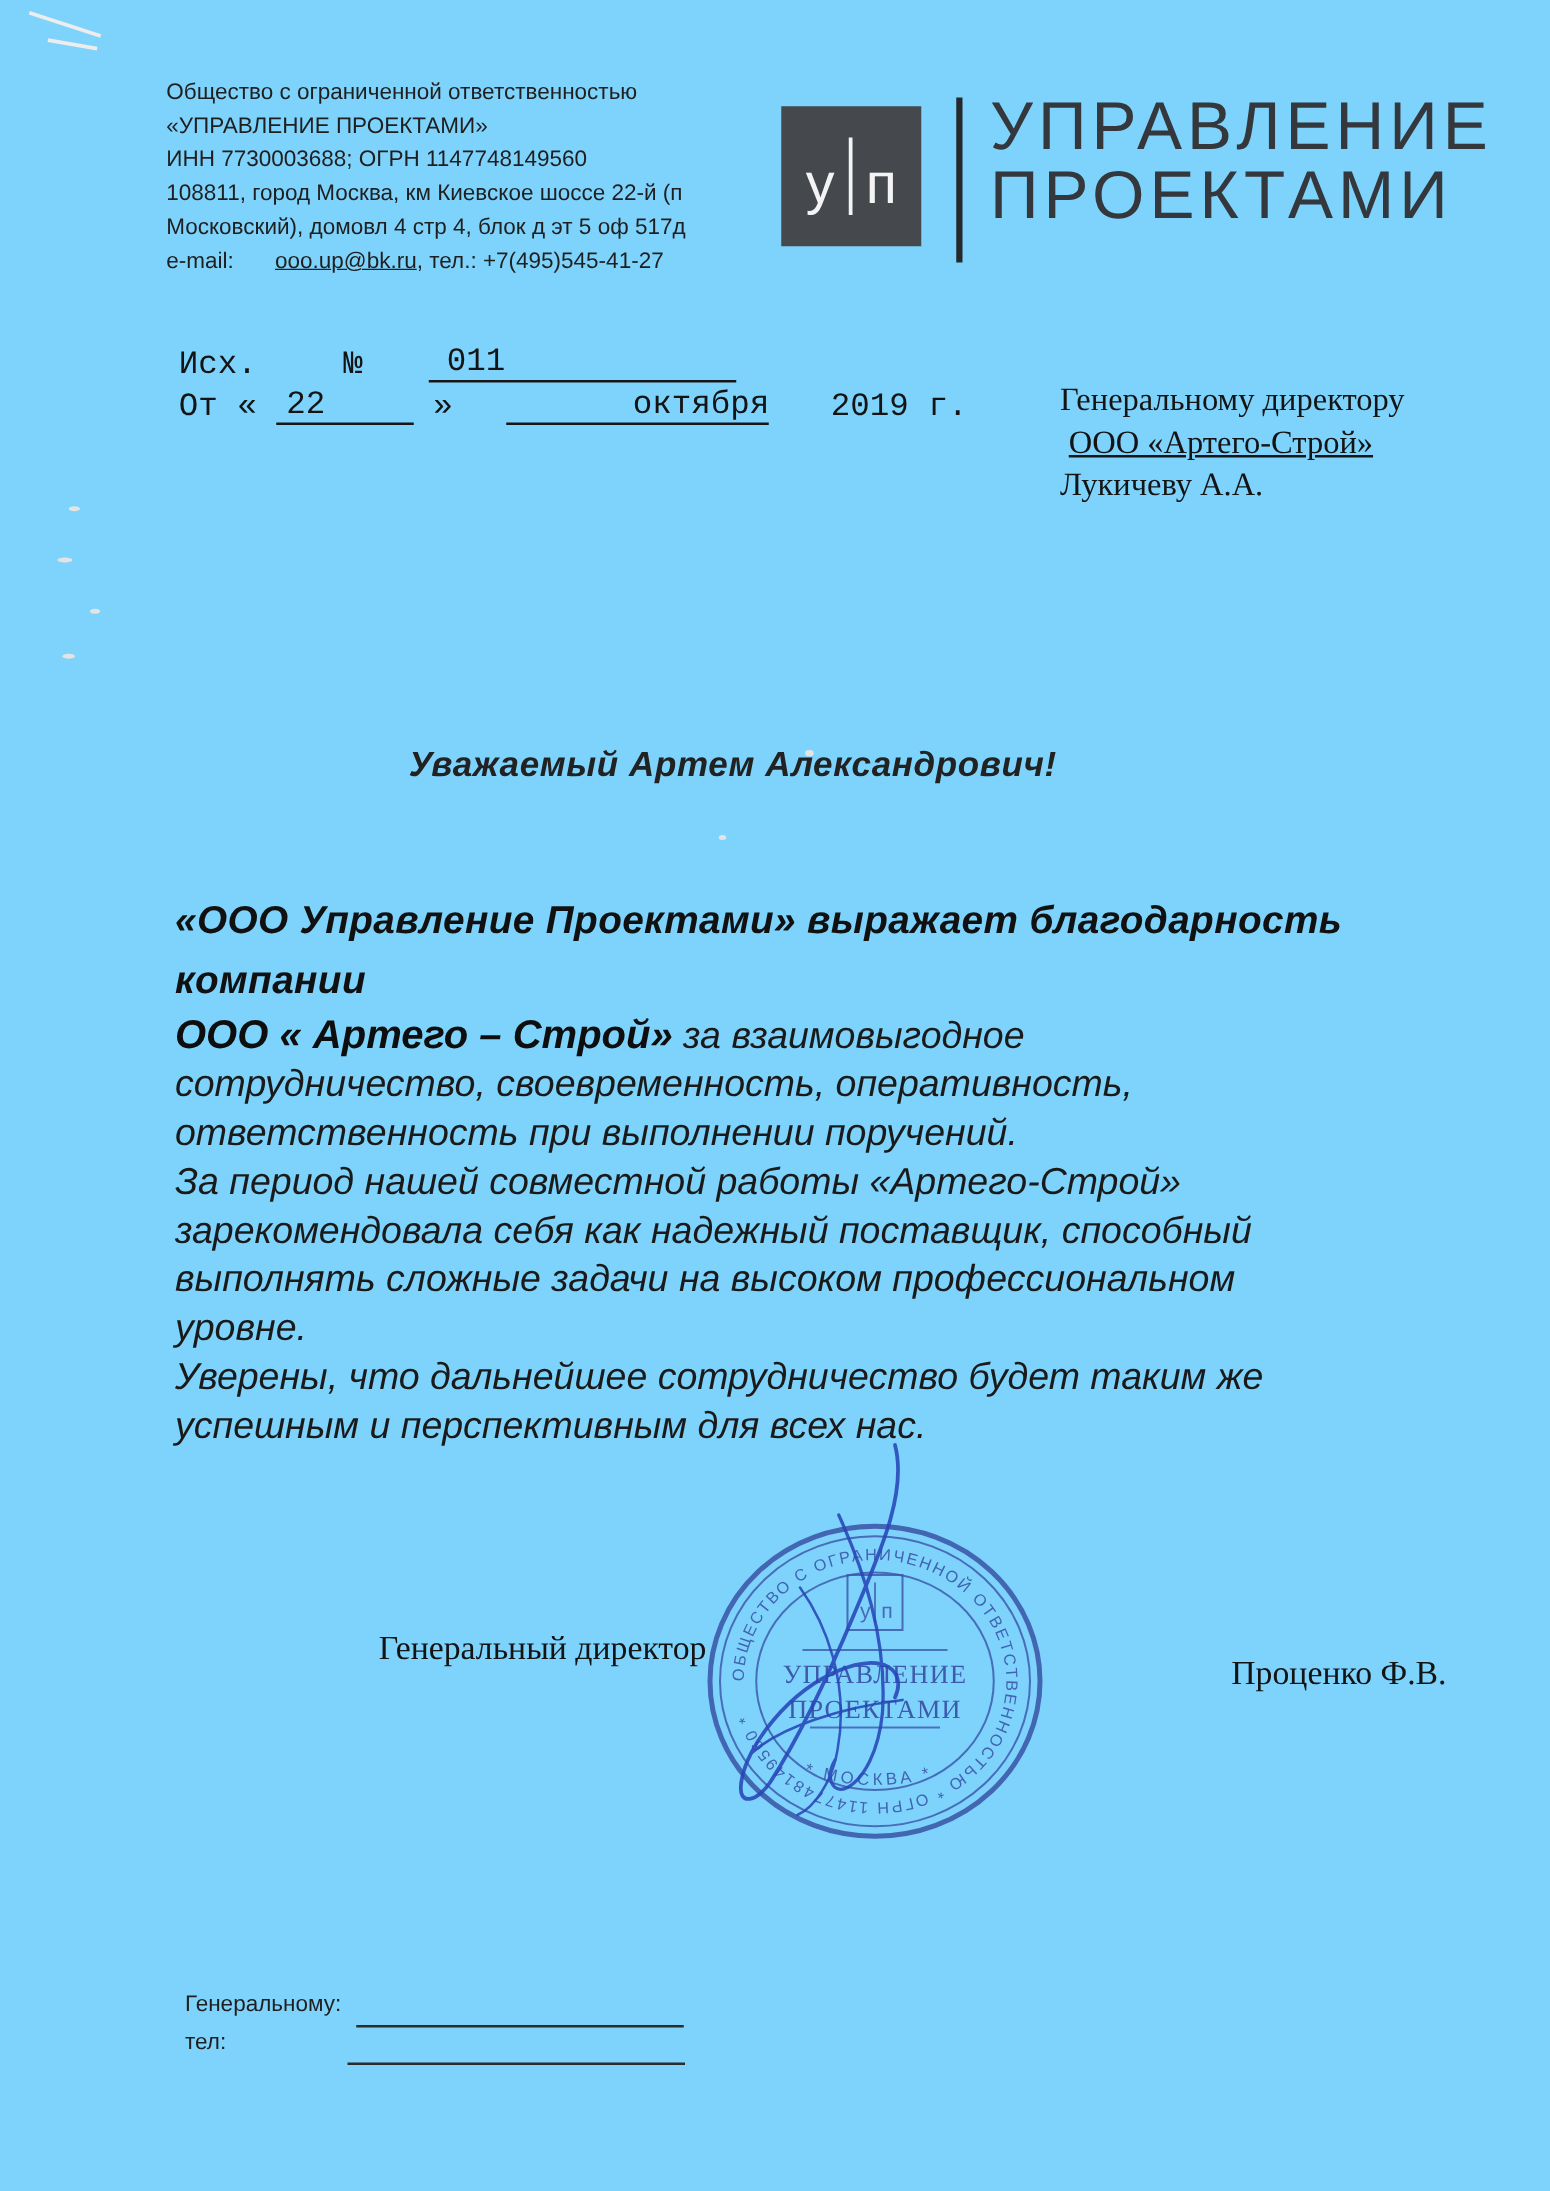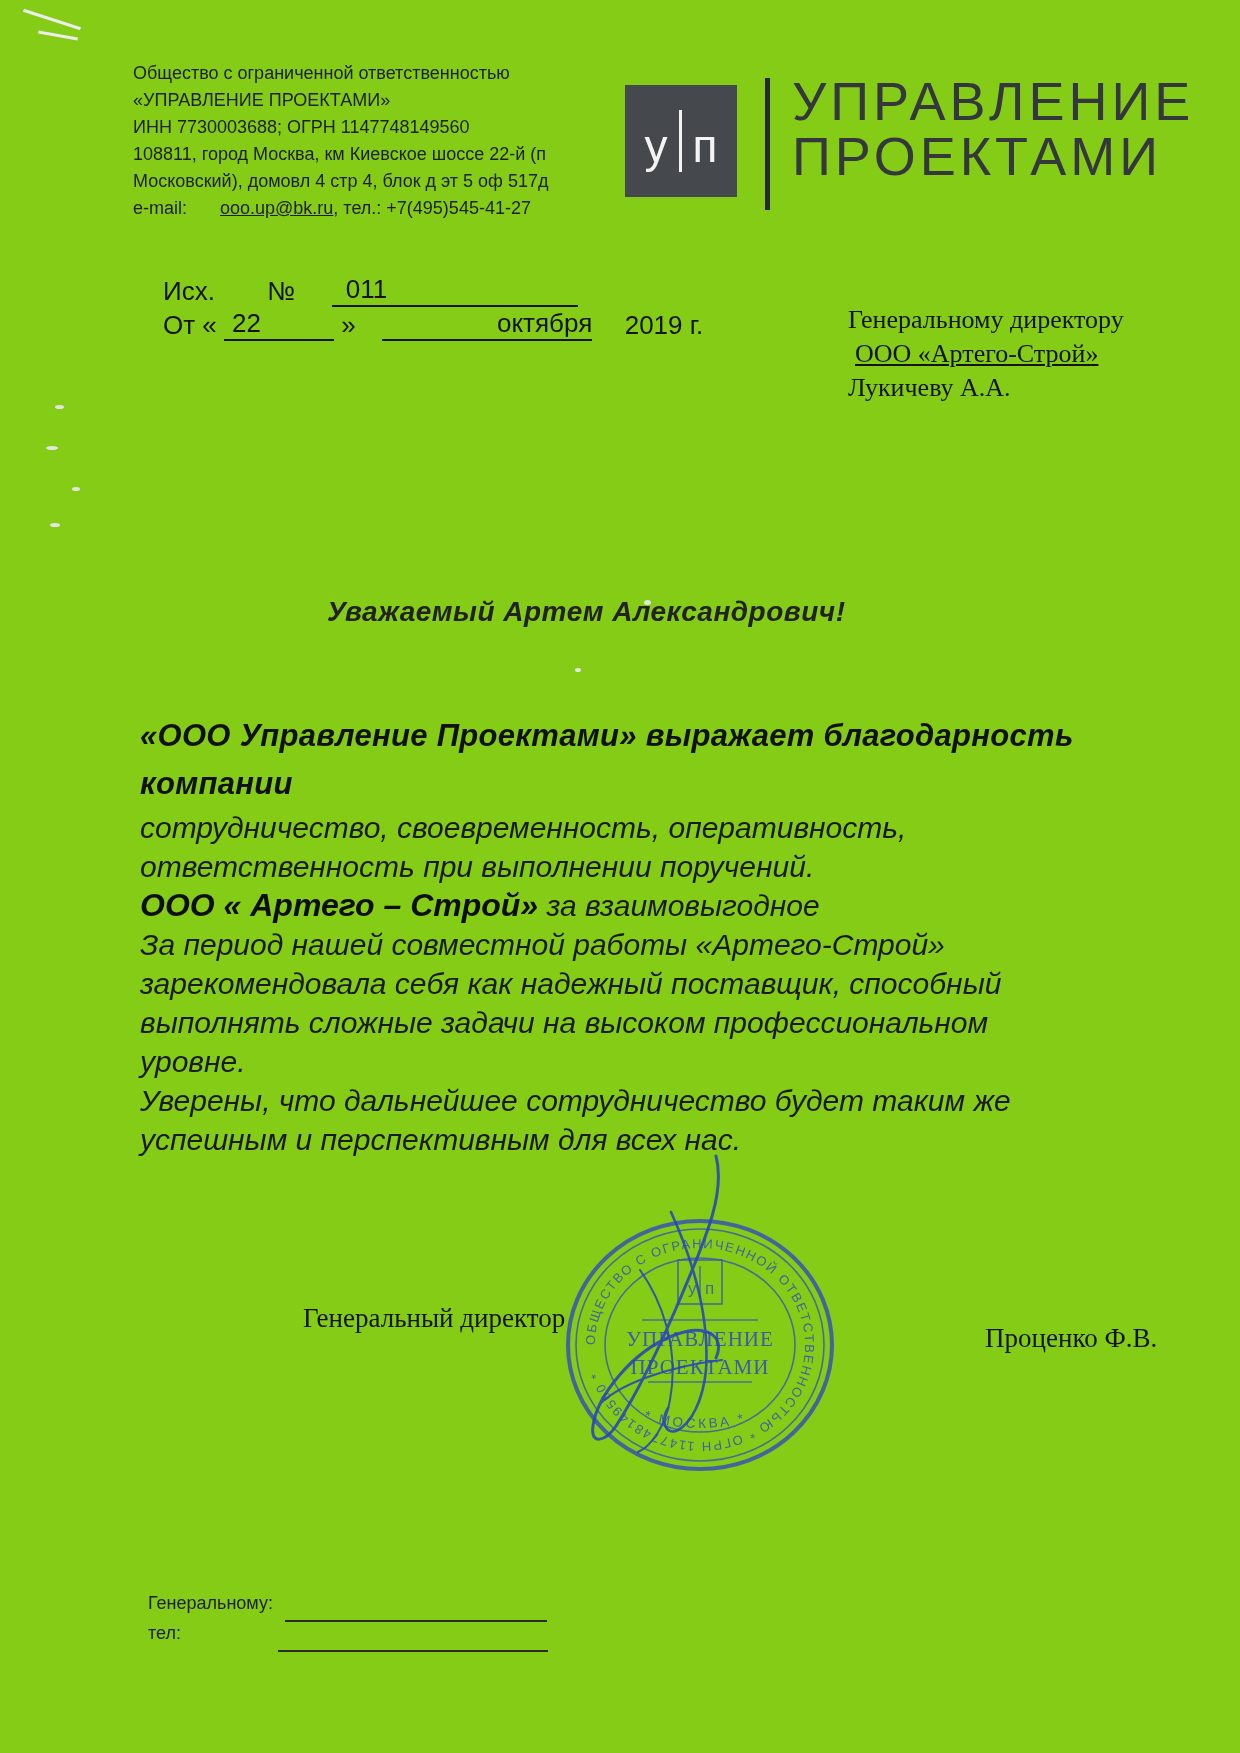--- a/index.html
+++ b/index.html
@@ -1,19 +1,19 @@
 <!DOCTYPE html>
 <html><head>
 <meta charset="utf-8">
 <style>
   html,body{margin:0;padding:0;background:#9a9a9a;}
   .page{
     position:relative;
     width:1240px;height:1753px;
-    background:#84cc16;
+    background:#7dd3fc;
     font-family:"Liberation Sans",sans-serif;
     color:#1c1c1c;
     overflow:hidden;
     margin:0 auto;
   }
   
   .company-info{
     position:absolute;left:133px;top:60px;width:470px;
     font-size:18px;line-height:27px;color:#1f1f1f;
   }
@@ -29,21 +29,21 @@
     padding-top:10px;
   }
   .logo-square .mark-divider{width:3px;height:62px;background:#f4f4f4;}
   .logo-bar{position:absolute;left:765px;top:78px;width:5px;height:132px;background:#26292b;}
   .logo-wordmark{
     position:absolute;left:792px;top:74px;
     font-size:54px;line-height:55px;letter-spacing:4px;
     color:#34383c;white-space:nowrap;
   }
   
-  .ref-line{position:absolute;font-family:Liberation Sans, sans-serif;font-size:26px;color:#141414;white-space:nowrap;margin-left:20px;}
+  .ref-line{position:absolute;font-family:Liberation Mono, monospace;font-size:26px;color:#141414;white-space:nowrap;}
   .u-cell{display:inline-block;border-bottom:2px solid #161616;vertical-align:bottom;}
   
   .addressee{
     position:absolute;left:848px;top:303px;
     font-family:"Liberation Serif",serif;font-size:26px;line-height:34px;color:#141414;
   }
   .addressee .l2{padding-left:7px;text-decoration:underline;}
   
   .salutation{
     position:absolute;left:327px;top:596px;
@@ -126,22 +126,22 @@
     <div>Генеральному директору</div>
     <div class="l2">ООО «Артего-Строй»</div>
     <div>Лукичеву А.А.</div>
   </div>
 
   <div class="salutation">Уважаемый Артем Александрович!</div>
 
   <div class="body-bold-para">«ООО Управление Проектами» выражает благодарность<br>компании</div>
 
   <div class="body-flow">
+    <div><span class="b">ООО  « Артего – Строй»</span><span> за взаимовыгодное</span></div>
     <div>сотрудничество, своевременность, оперативность,<br>ответственность при  выполнении поручений.</div>
-    <div><span class="b">ООО  « Артего – Строй»</span><span> за взаимовыгодное</span></div>
     <div>За период нашей совместной  работы «Артего-Строй»<br>зарекомендовала себя как надежный поставщик, способный<br>выполнять сложные задачи на высоком профессиональном<br>уровне.</div>
     <div>Уверены, что дальнейшее сотрудничество будет таким же<br>успешным и перспективным для всех нас.</div>
   </div>
 
   <div class="sig-title">Генеральный директор</div>
   <div class="sig-name">Проценко Ф.В.</div>
 
   <div class="stamp-wrap">
     <svg width="360" height="340" viewBox="0 0 360 340">
       <g fill="none" stroke="#3d5aab">

